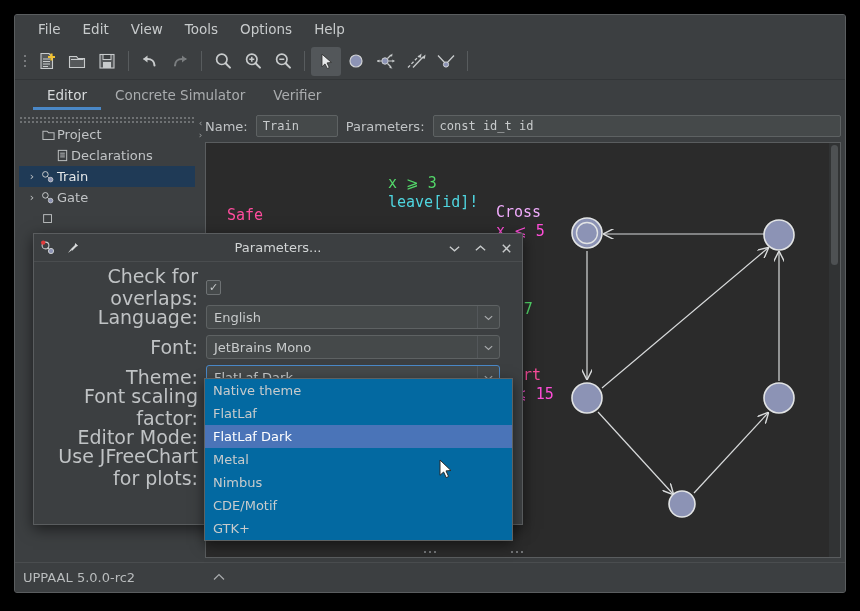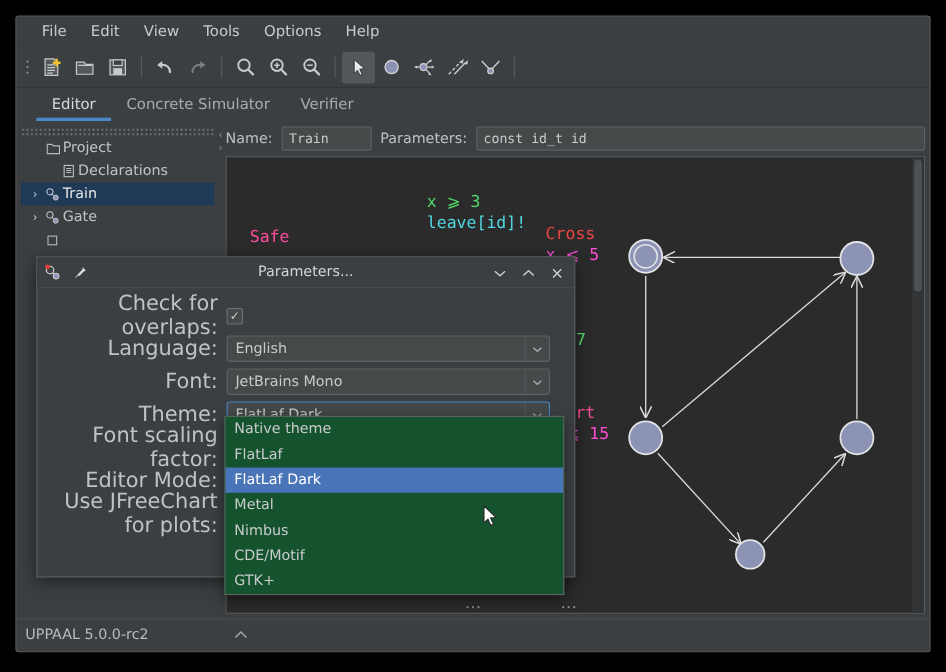--- a/index.html
+++ b/index.html
@@ -234,21 +234,21 @@
     position:absolute; right:0; top:0; bottom:0; width: 22px;
     display:flex; align-items:center; justify-content:center;
     border-left: 1px solid #53575A; color:#A9ACAE; font-size: 10px;
   }
 
   
   .dropdown {
     position: absolute;
     left: 189px; top: 363px;
     width: 309px;
-    background: #14532d;
+    background: #0369a1;
     border: 1px solid #5E6263;
     z-index: 60;
     box-shadow: 0 4px 12px rgba(0,0,0,.5);
   }
   .dd-item {
     height: 23px; display: flex; align-items: center;
     padding-left: 8px; font-size: 13px; color: #C8CBCC;
     cursor: default;
   }
   .dd-item.selected { background: #4A74B8; color: #FFFFFF; }
@@ -510,21 +510,21 @@
                 <circle cx="381" cy="47" r="15" fill="#8C93B5" stroke="#E2E4E5" stroke-width="1.6"></circle>
                 <circle cx="381" cy="47" r="10.5" fill="#8C93B5" stroke="#E2E4E5" stroke-width="1.4"></circle>
               </g>
               <circle cx="573" cy="49" r="15" fill="#8C93B5" stroke="#E2E4E5" stroke-width="1.6"></circle>
               <circle cx="381" cy="212" r="15" fill="#8C93B5" stroke="#E2E4E5" stroke-width="1.6"></circle>
               <circle cx="573" cy="212" r="15" fill="#8C93B5" stroke="#E2E4E5" stroke-width="1.6"></circle>
               <circle cx="476" cy="318" r="13" fill="#8C93B5" stroke="#E2E4E5" stroke-width="1.6"></circle>
             </svg>
 
             <div class="diagram-label" style="left:21px;  top:20px; color:#FF4D9E;">Safe</div>
-            <div class="diagram-label" style="left:290px; top:17px; color:#ef4444;">Cross</div>
+            <div class="diagram-label" style="left:290px; top:17px; color:#f0abfc;">Cross</div>
             <div class="diagram-label" style="left:290px; top:36px; color:#FF4DD8;">x ⩽ 5</div>
             <div class="diagram-label" style="left:4px;   top:183px;color:#FF4D9E;">Appr</div>
             <div class="diagram-label" style="left:4px;   top:202px;color:#FF4DD8;">x ⩽ 20</div>
             <div class="diagram-label" style="left:290px; top:180px;color:#FF4D9E;">Start</div>
             <div class="diagram-label" style="left:290px; top:199px;color:#FF4DD8;">x ⩽ 15</div>
             <div class="diagram-label" style="left:193px; top:316px;color:#FF4D9E;">Stop</div>
 
             <div class="diagram-label" style="left:182px; top:-12px;color:#53D86A;">x ⩾ 3</div>
             <div class="diagram-label" style="left:182px; top:7px;  color:#4FD6E0;">leave[id]!</div>
             <div class="diagram-label" style="left:4px;   top:71px; color:#4FD6E0;">ppr[id]!</div>

